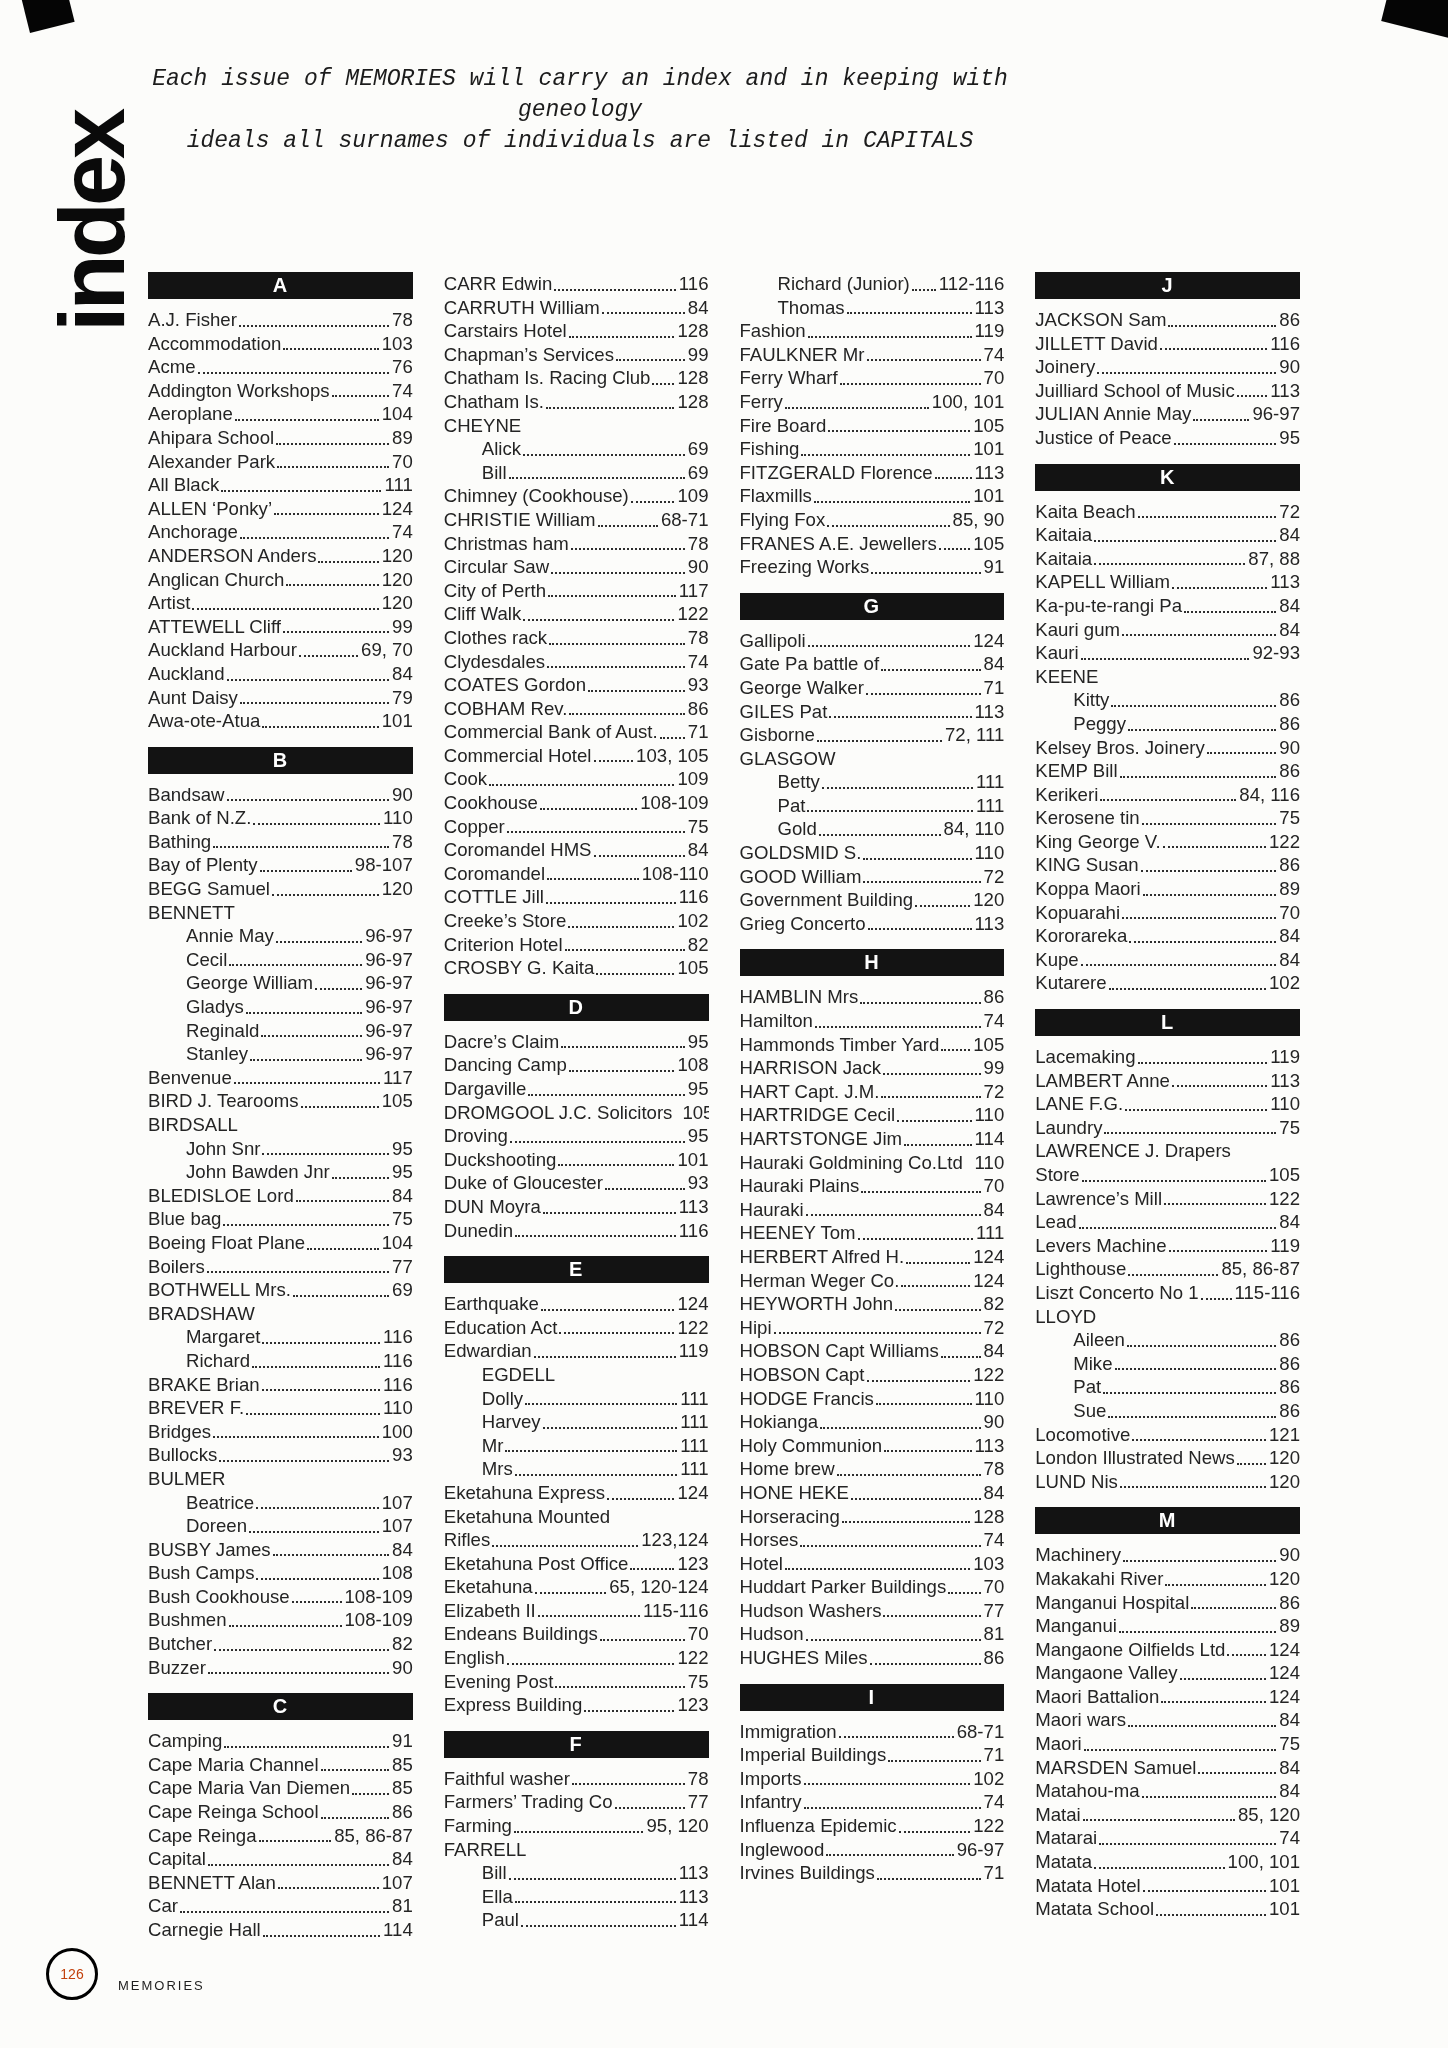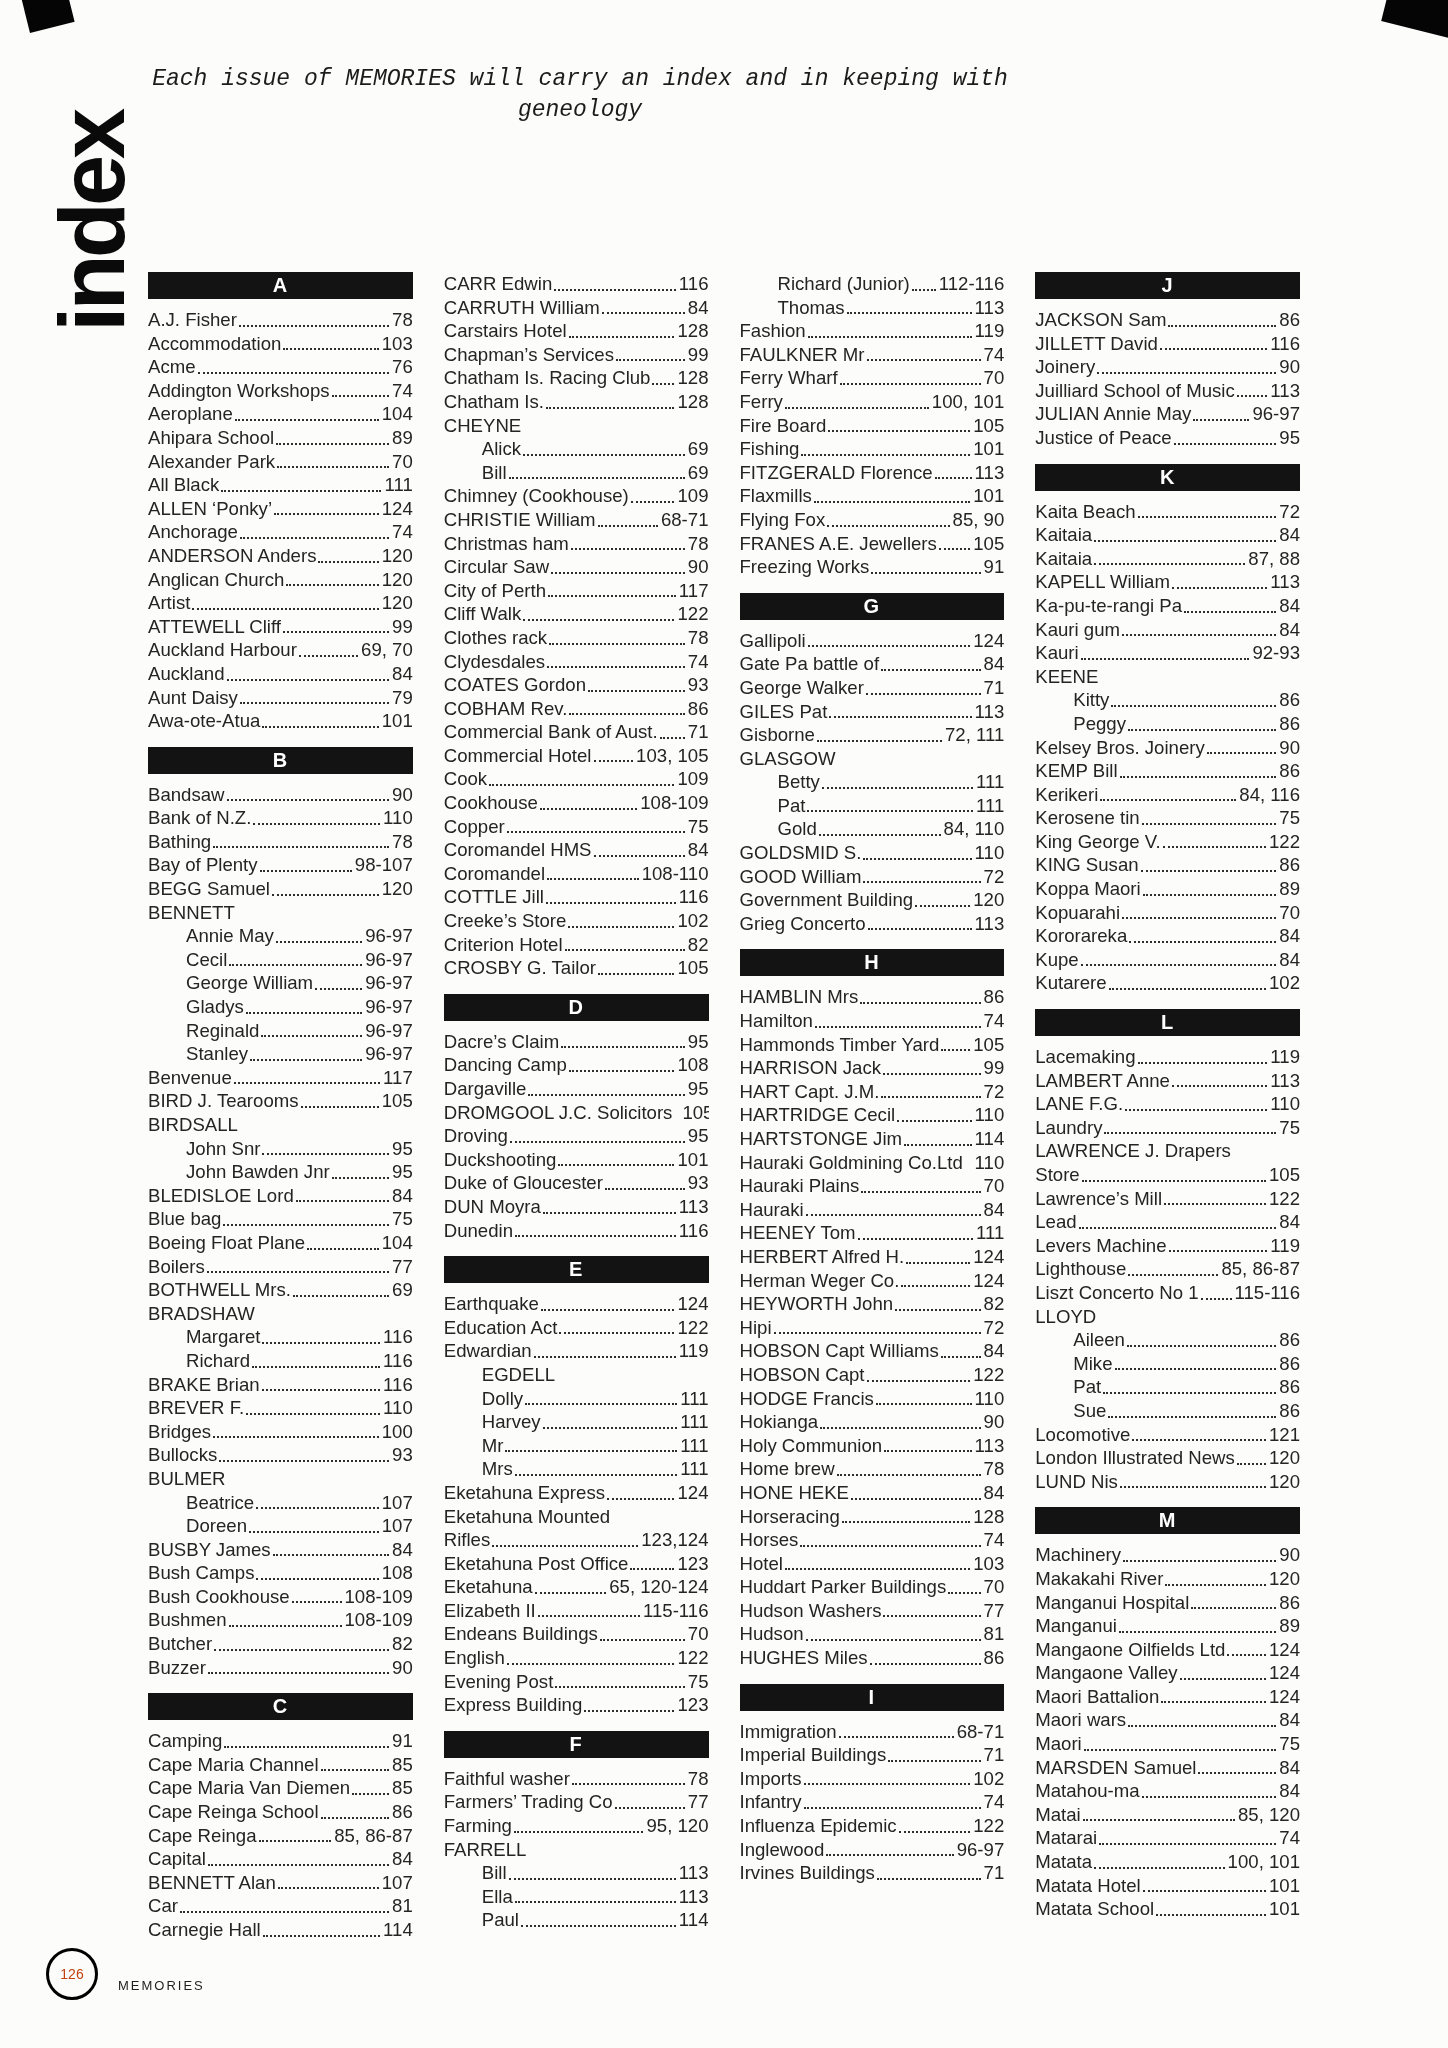--- a/index.html
+++ b/index.html
@@ -41,20 +41,21 @@
 
 <div class="page">
   <div class="corner-tl"></div>
   <div class="corner-tr"></div>
 
   <div class="sideword">index</div>
 
   <div class="hdr">
     <div class="subtitle">
       <div>Each issue of MEMORIES will carry an index and in keeping with geneology</div>
+      <div>ideals all surnames of individuals are listed in CAPITALS</div>
     </div>
   </div>
 
   <div class="cols">
       <div class="col">
         <div class="secbar"><span>A</span></div>
         <div class="row">
           <span class="nm">A.J. Fisher</span>
           <span class="leader"></span>
           <span class="pg">78</span>
@@ -512,21 +513,21 @@
           <span class="nm">Creeke’s Store</span>
           <span class="leader"></span>
           <span class="pg">102</span>
         </div>
         <div class="row">
           <span class="nm">Criterion Hotel</span>
           <span class="leader"></span>
           <span class="pg">82</span>
         </div>
         <div class="row">
-          <span class="nm">CROSBY G. Tailor</span>
+          <span class="nm">CROSBY G. Kaita</span>
           <span class="leader"></span>
           <span class="pg">105</span>
         </div>
         <div class="secbar"><span>D</span></div>
         <div class="row">
           <span class="nm">Dacre’s Claim</span>
           <span class="leader"></span>
           <span class="pg">95</span>
         </div>
         <div class="row">

